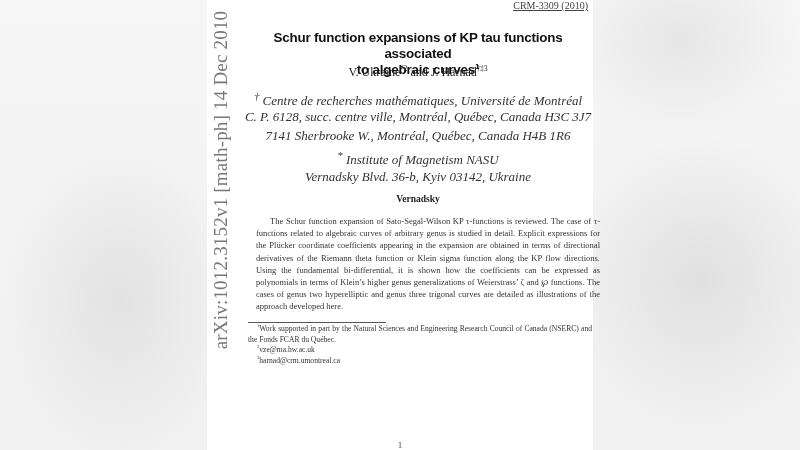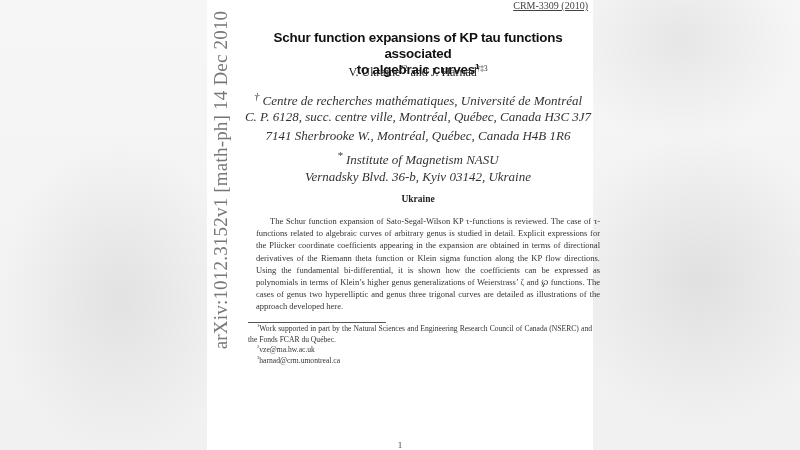--- a/index.html
+++ b/index.html
@@ -94,21 +94,21 @@
   </div>
   <div class="affil-block">
     <div>7141 Sherbrooke W., Montréal, Québec, Canada H4B 1R6</div>
   </div>
   <div class="affil-block">
     <div><sup>*</sup> <span>Institute of Magnetism NASU</span></div>
     <div>Vernadsky Blvd. 36-b, Kyiv 03142, Ukraine</div>
   </div>
 </div>
 
-<div class="abstract-heading">Ukraine</div>
+<div class="abstract-heading">Vernadsky</div>
 
 <div class="abstract-body">The Schur function expansion of Sato-Segal-Wilson KP τ-functions is reviewed. The case of τ-functions related to algebraic curves of arbitrary genus is studied in detail. Explicit expressions for the Plücker coordinate coefficients appearing in the expansion are obtained in terms of directional derivatives of the Riemann theta function or Klein sigma function along the KP flow directions. Using the fundamental bi-differential, it is shown how the coefficients can be expressed as polynomials in terms of Klein’s higher genus generalizations of Weierstrass’ ζ and ℘ functions. The cases of genus two hyperelliptic and genus three trigonal curves are detailed as illustrations of the approach developed here.</div>
 
 <div class="fn-rule"></div>
 
 <div class="footnotes">
   <div class="fn"><sup>1</sup><span>Work supported in part by the Natural Sciences and Engineering Research Council of Canada (NSERC) and the Fonds FCAR du Québec.</span></div>
   <div class="fn"><sup>2</sup><span>vze@ma.hw.ac.uk</span></div>
   <div class="fn"><sup>3</sup><span>harnad@crm.umontreal.ca</span></div>
 </div>

